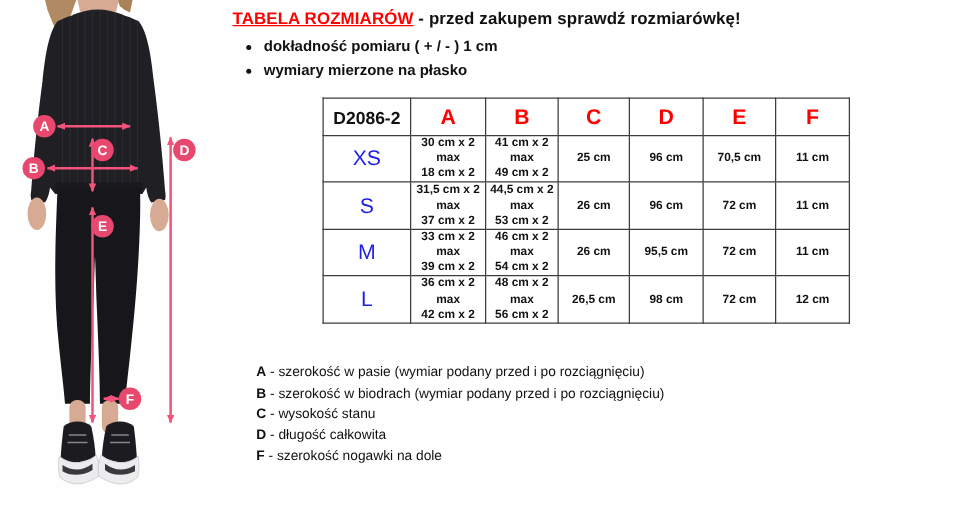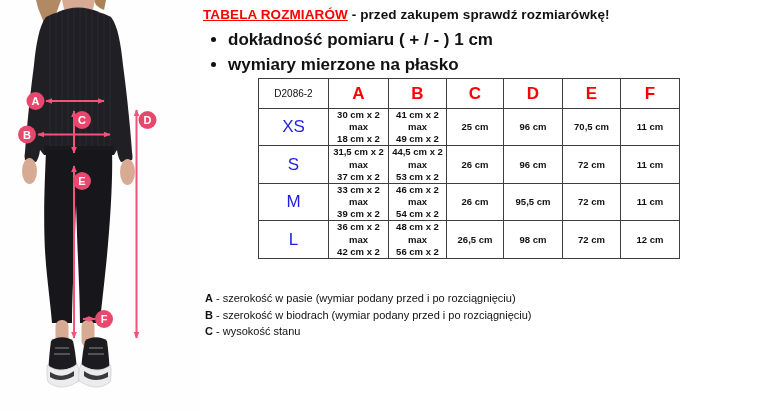--- a/index.html
+++ b/index.html
@@ -7,38 +7,38 @@
     width:768px; height:411px; position:relative; overflow:hidden;
     background:#ffffff;
     font-family:"Liberation Sans", sans-serif;
     color:#111111;
   }
 
   
   .figure-wrap { position:absolute; left:0; top:0; width:200px; height:411px; }
 
   
-  .content-header { position:absolute; left:203px; top:7px; width:560px; }
+  .content-header { position:absolute; left:186px; top:7px; width:560px; }
   .title { font-size:13.5px; font-weight:700; letter-spacing:.1px; }
   .title .hl { color:#ff0000; text-decoration:underline; }
   ul.bullets { list-style:disc; margin:8px 0 0 25px; padding:0; }
-  ul.bullets li { font-size:17px; font-weight:700; margin-bottom:5px; }
+  ul.bullets li { font-size:12px; font-weight:700; margin-bottom:5px; }
 
   
   table.size-table {
     position:absolute; left:258px; top:78px;
     border-collapse:collapse; table-layout:fixed; background:#ffffff;
   }
   table.size-table td {
     border:1.6px solid #3d3d3d; text-align:center; vertical-align:middle;
     padding:0 2px; overflow:hidden;
   }
   tr.hdr-row   { height:30px; }
   tr.data-row  { height:33px; }
-  td.code-cell   { font-size:10px;  font-weight:400; color:#111; }
+  td.code-cell   { font-size:14px;  font-weight:700; color:#111; }
   td.letter-cell { font-size:17px; font-weight:700; color:#ff0000; }
   td.size-cell   { font-size:17px; font-weight:400; color:#1e1ee4; }
   td.val-cell    { font-size:9.5px; font-weight:700; white-space:pre-line; line-height:1.28; }
 
   
   .legend { position:absolute; left:205px; top:290px; font-size:11px; }
   .legend-item { line-height:16.7px; white-space:nowrap; }
   .legend-key { font-weight:700; }
 </style>
 </head>
@@ -223,13 +223,15 @@
       <td class="val-cell">72 cm</td>
       <td class="val-cell">12 cm</td>
     </tr>
   </tbody>
 </table>
 
 <div class="legend">
   <div class="legend-item"><span class="legend-key">A</span> <span>- szerokość w pasie (wymiar podany przed i po rozciągnięciu)</span></div>
   <div class="legend-item"><span class="legend-key">B</span> <span>- szerokość w biodrach (wymiar podany przed i po rozciągnięciu)</span></div>
   <div class="legend-item"><span class="legend-key">C</span> <span>- wysokość stanu</span></div>
+  <div class="legend-item"><span class="legend-key">D</span> <span>- długość całkowita</span></div>
+  <div class="legend-item"><span class="legend-key">F</span> <span>- szerokość nogawki na dole</span></div>
 </div>
 
 </body></html>

